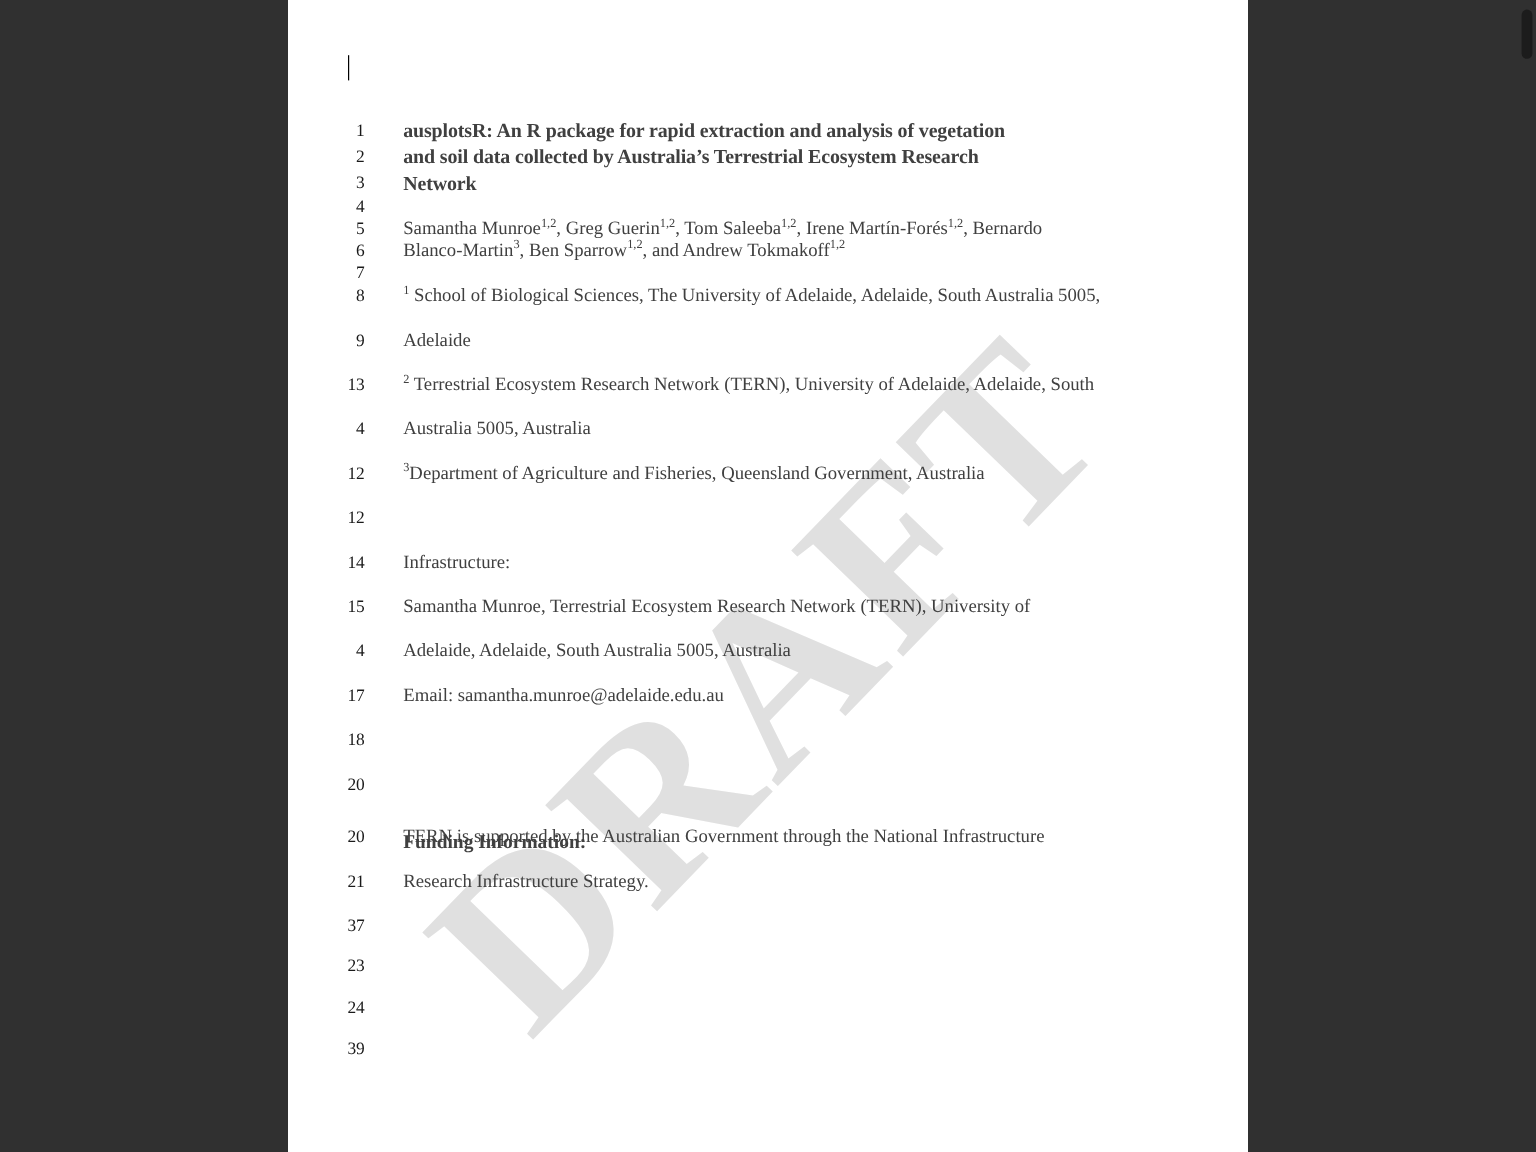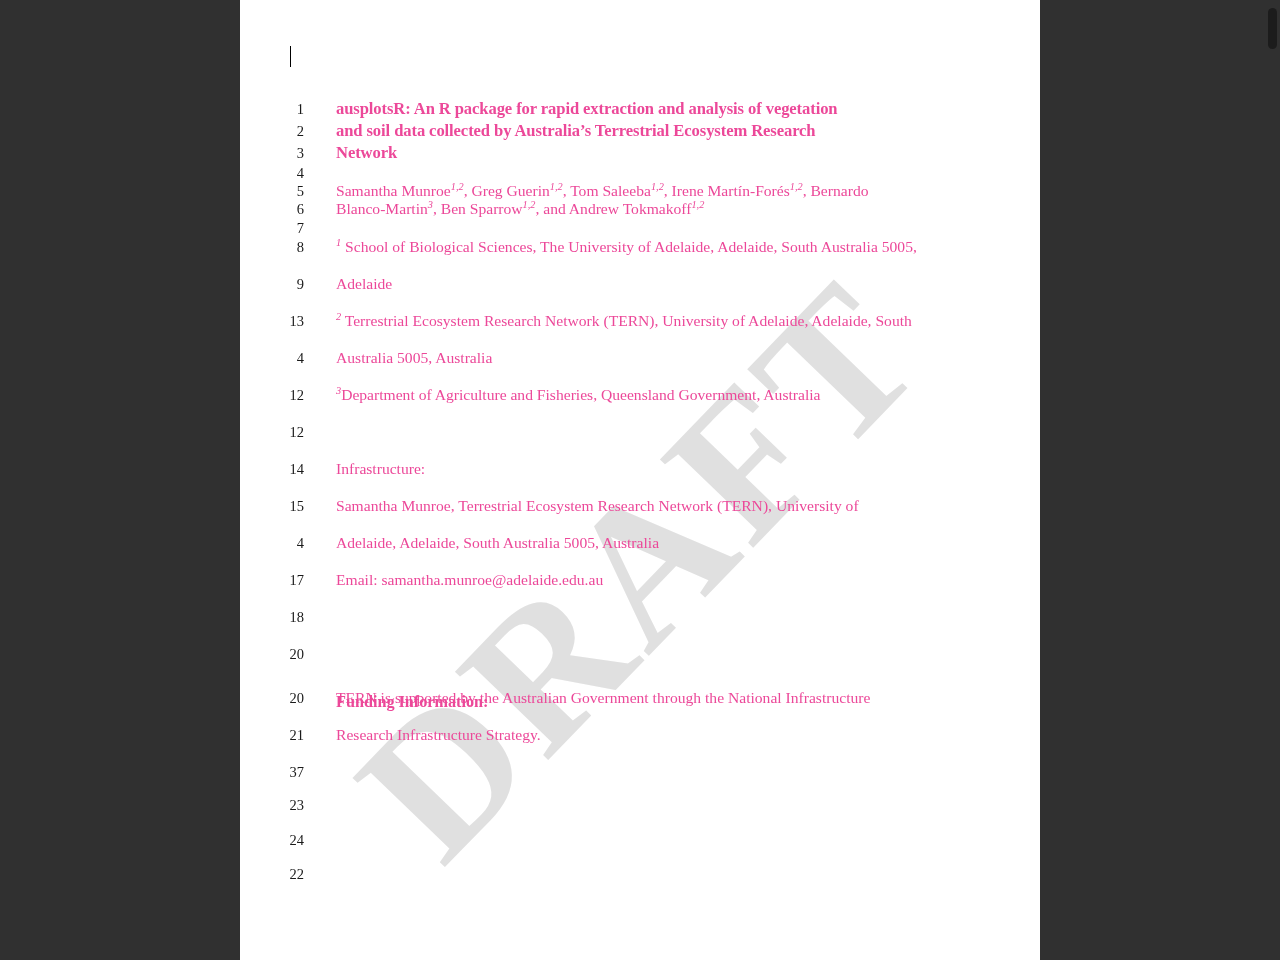--- a/index.html
+++ b/index.html
@@ -98,39 +98,38 @@
     color: #1a1a1a;
     line-height: 18px;
     user-select: none;
   }
   .linetext {
     position: absolute;
     left: 96px;
     width: 660px;
     font-family: "Liberation Serif", "DejaVu Serif", serif;
     font-size: 15.6px;
-    color: #ec4899;
+    color: #404040;
     line-height: 18px;
     white-space: nowrap;
   }
   .linetext.title {
     font-weight: 700;
     font-size: 16.6px;
     letter-spacing: -0.1px;
   }
   .linetext.heading {
     font-weight: 700;
     font-size: 16.2px;
     margin-top: 48px;
   }
   sup {
     font-size: 0.66em;
     vertical-align: super;
     line-height: 0;
-    font-style: italic;
   }
 
   
   #scrollbar-track {
     position: absolute;
     right: 0;
     top: 0;
     width: 15px;
     height: 960px;
     background: #303030;
@@ -244,21 +243,21 @@
         <div class="line" style="top: 763px;">
           <div class="lineno">37</div>
         </div>
         <div class="line" style="top: 796px;">
           <div class="lineno">23</div>
         </div>
         <div class="line" style="top: 831px;">
           <div class="lineno">24</div>
         </div>
         <div class="line" style="top: 865px;">
-          <div class="lineno">22</div>
+          <div class="lineno">39</div>
         </div>
       </div>
 
   </div>
 
   <div id="scrollbar-track">
     <div id="scrollbar-thumb"></div>
   </div>
 
 </div>

